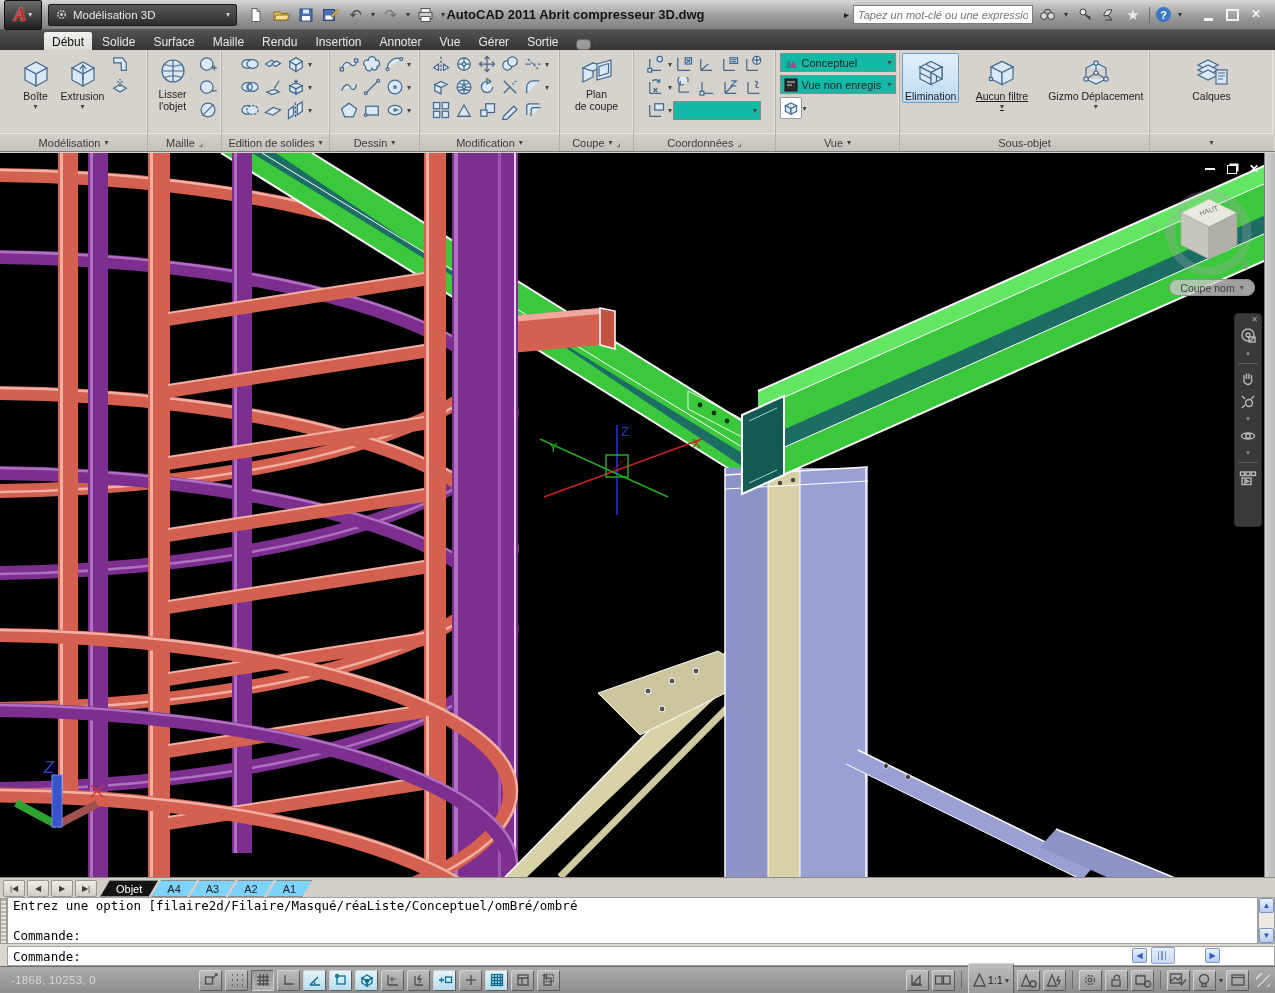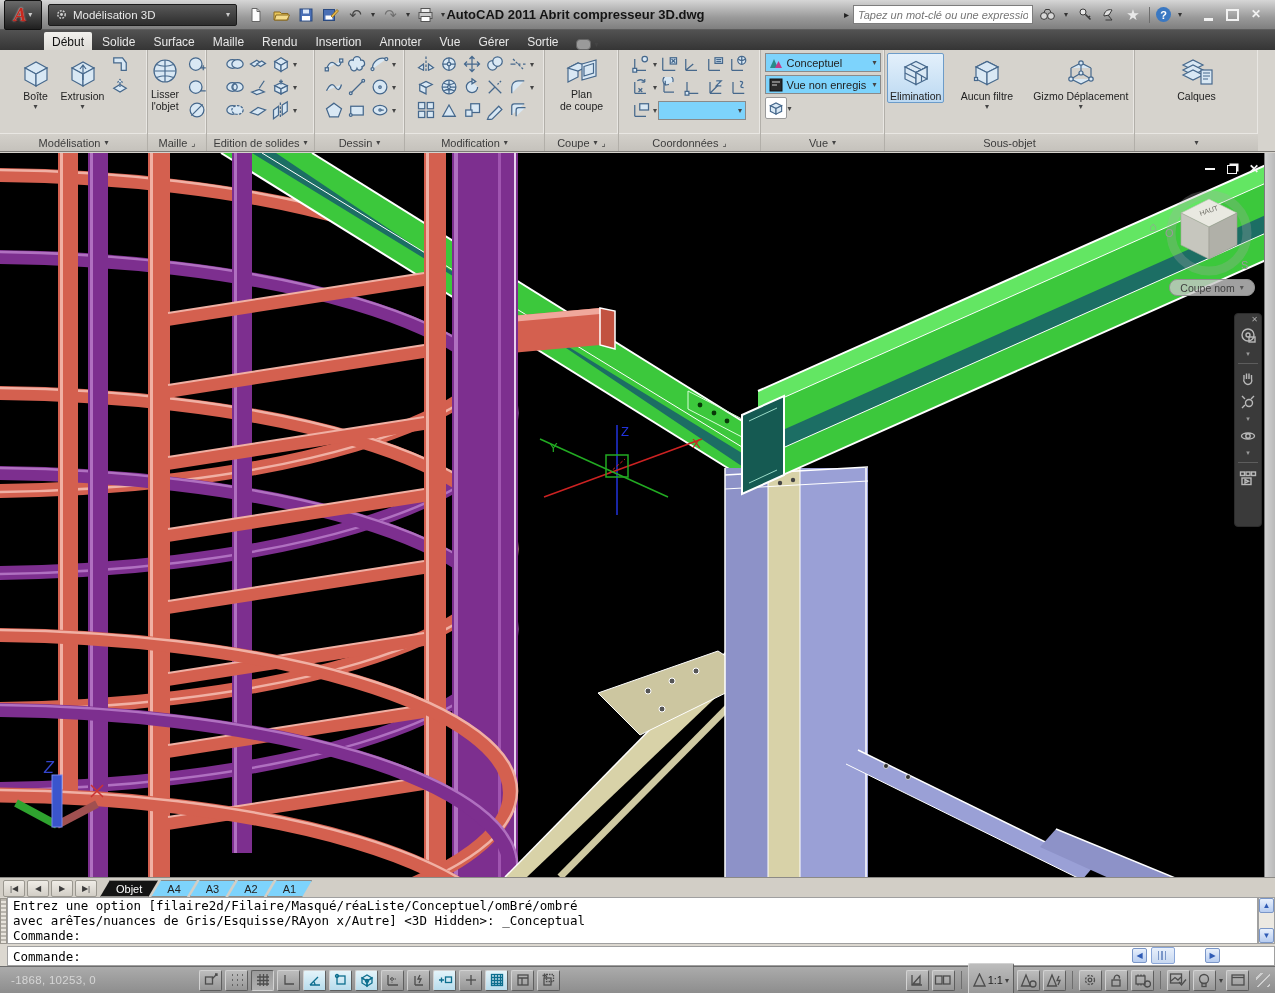--- a/index.html
+++ b/index.html
@@ -38,21 +38,21 @@
   .plabel{height:17px;background:linear-gradient(#d3d0ca,#c5c2bc);font-size:11px;color:#3c3c3c;display:flex;align-items:center;justify-content:center;gap:4px;border-top:1px solid #e9e7e3;}
   .plabel .dd,.dd{font-size:8px;color:#444;}
   .launch{font-size:9px;color:#444;}
   .bigbtn{display:flex;flex-direction:column;align-items:center;font-size:10.5px;color:#222;line-height:1.15;text-align:center;padding:2px 2px 0;border:1px solid transparent;border-radius:2px;}
   .bigbtn.sel{background:linear-gradient(#e3f0fb,#bcd9f2);border:1px solid #6d9cc9;}
   .col{display:flex;flex-direction:column;gap:1px;}
   .row{display:flex;gap:1px;align-items:center;}
   .ic{width:22px;height:22px;padding:1px;box-sizing:border-box;border-radius:2px;}
   .ic *{stroke:#46688c;fill:#d9e8f4;stroke-width:1;}
   .bigic *{stroke:#46688c;stroke-width:1.2;fill:#d9e8f4;}
-  .combo{display:flex;align-items:center;gap:4px;background:#7dd3fc;border:1px solid #8a8a8a;height:19px;font-size:11px;color:#222;padding:0 3px;width:116px;box-sizing:border-box;}
+  .combo{display:flex;align-items:center;gap:4px;background:#14b8a6;border:1px solid #8a8a8a;height:19px;font-size:11px;color:#222;padding:0 3px;width:116px;box-sizing:border-box;}
   .combo .dd{margin-left:auto;}
   .gridlbl{white-space:nowrap;}
   
   .viewport{position:absolute;left:0;top:153px;width:100%;height:724px;background:#000;}
   .scene{position:absolute;left:0;top:0;}
   .vwin{position:absolute;top:9px;right:16px;display:flex;gap:12px;align-items:center;}
   .vwin .b{color:#f5f5f5;font-size:12px;font-weight:bold;display:flex;align-items:flex-end;}
   .vwin .minbar{width:10px;height:2.5px;background:#f5f5f5;}
   .vwin .maxbox{width:8px;height:7px;border:1.5px solid #f5f5f5;box-shadow:2px -2px 0 -0.5px #f5f5f5;}
   .viewcube{position:absolute;top:28px;right:10px;width:112px;height:100px;}
@@ -261,21 +261,21 @@
               <path d="M8 8 V3 M6 4.5 L8 2 L10 4.5" fill="none" stroke-dasharray="1.5 1"></path>
             </svg>
         </div>
       </div>
       <div class="plabel">
           <span>Modélisation</span>
           <span class="dd">▾</span>
         </div>
     </div>
 
-    <div class="panel" style="width:59px;">
+    <div class="panel" style="width:74px;">
       <div class="pbody">
         <div class="bigbtn" style="width:42px;">
           <svg class="bigic" width="32" height="32" viewBox="0 0 32 32">
               <circle cx="16" cy="15" r="11" fill="#e6e6e6"></circle>
               <path d="M5 15 H27 M16 4 V26 M7.5 8.5 Q16 12 24.5 8.5 M7.5 21.5 Q16 18 24.5 21.5" fill="none" stroke="#8a8a8a"></path>
             </svg>
           <span class="gridlbl">Lisser</span>
           <span class="gridlbl">l'objet</span>
         </div>
         <div class="col">
@@ -632,21 +632,21 @@
         <div class="bigbtn sel">
           <svg class="bigic" width="34" height="34" viewBox="0 0 34 34">
               <path d="M6 11 L17 5.5 L28 11 L17 16.5 Z" fill="#eef6fc"></path>
               <path d="M6 11 V23 L17 28.5 V16.5 Z" fill="#cfe6f4"></path>
               <path d="M28 11 V23 L17 28.5 V16.5 Z" fill="#a8cce6"></path>
               <path d="M11.5 8.2 L22.5 13.7 M6 17 L17 22.5 M22.5 13.7 V25.5 M17 16.5 L28 11" stroke="#46688c" stroke-width="0.9" fill="none"></path>
               <path d="M17 16.5 L28 11 V23 Z" fill="#fff"></path>
             </svg>
           <span class="gridlbl">Elimination</span>
         </div>
-        <div class="bigbtn" style="width:72px;">
+        <div class="bigbtn" style="width:72px;text-decoration:underline;">
           <svg class="bigic" width="34" height="34" viewBox="0 0 34 34">
               <path d="M6 11 L17 5.5 L28 11 L17 16.5 Z" fill="#f4f4f4"></path>
               <path d="M6 11 V23 L17 28.5 V16.5 Z" fill="#dddddd"></path>
               <path d="M28 11 V23 L17 28.5 V16.5 Z" fill="#c8c8c8"></path>
               <path d="M6 11 L17 5.5 L28 11" stroke="#2a6abf" stroke-width="2" fill="none"></path>
               <rect x="4.5" y="21.5" width="3" height="3" fill="#2a6abf" stroke="none"></rect>
             </svg>
           <span class="gridlbl">Aucun filtre</span>
           <span class="dd">▾</span>
         </div>
@@ -913,21 +913,21 @@
       <span class="ltab active">Objet</span>
       <span class="ltab">A4</span>
       <span class="ltab">A3</span>
       <span class="ltab">A2</span>
       <span class="ltab">A1</span>
     </div>
   </div>
 
   <div class="cmd">
     <div class="cmdgrip"></div>
-    <div class="cmdhist"><span>Entrez une option [filaire2d/Filaire/Masqué/réaListe/Conceptuel/omBré/ombré</span><br><span>avec arêTes/nuances de Gris/Esquisse/RAyon x/Autre] &lt;3D Hidden&gt;: _Conceptual</span><br><span>Commande:</span></div>
+    <div class="cmdhist"><span>Entrez une option [filaire2d/Filaire/Masqué/réaListe/Conceptuel/omBré/ombré</span><br><br><span>Commande:</span></div>
     <div class="cmdscroll">
       <span class="sarr">
           <span>▲</span>
         </span>
       <span class="sarr">
           <span>▼</span>
         </span>
     </div>
     <div class="cmdinput">
         <span>Commande:</span>

